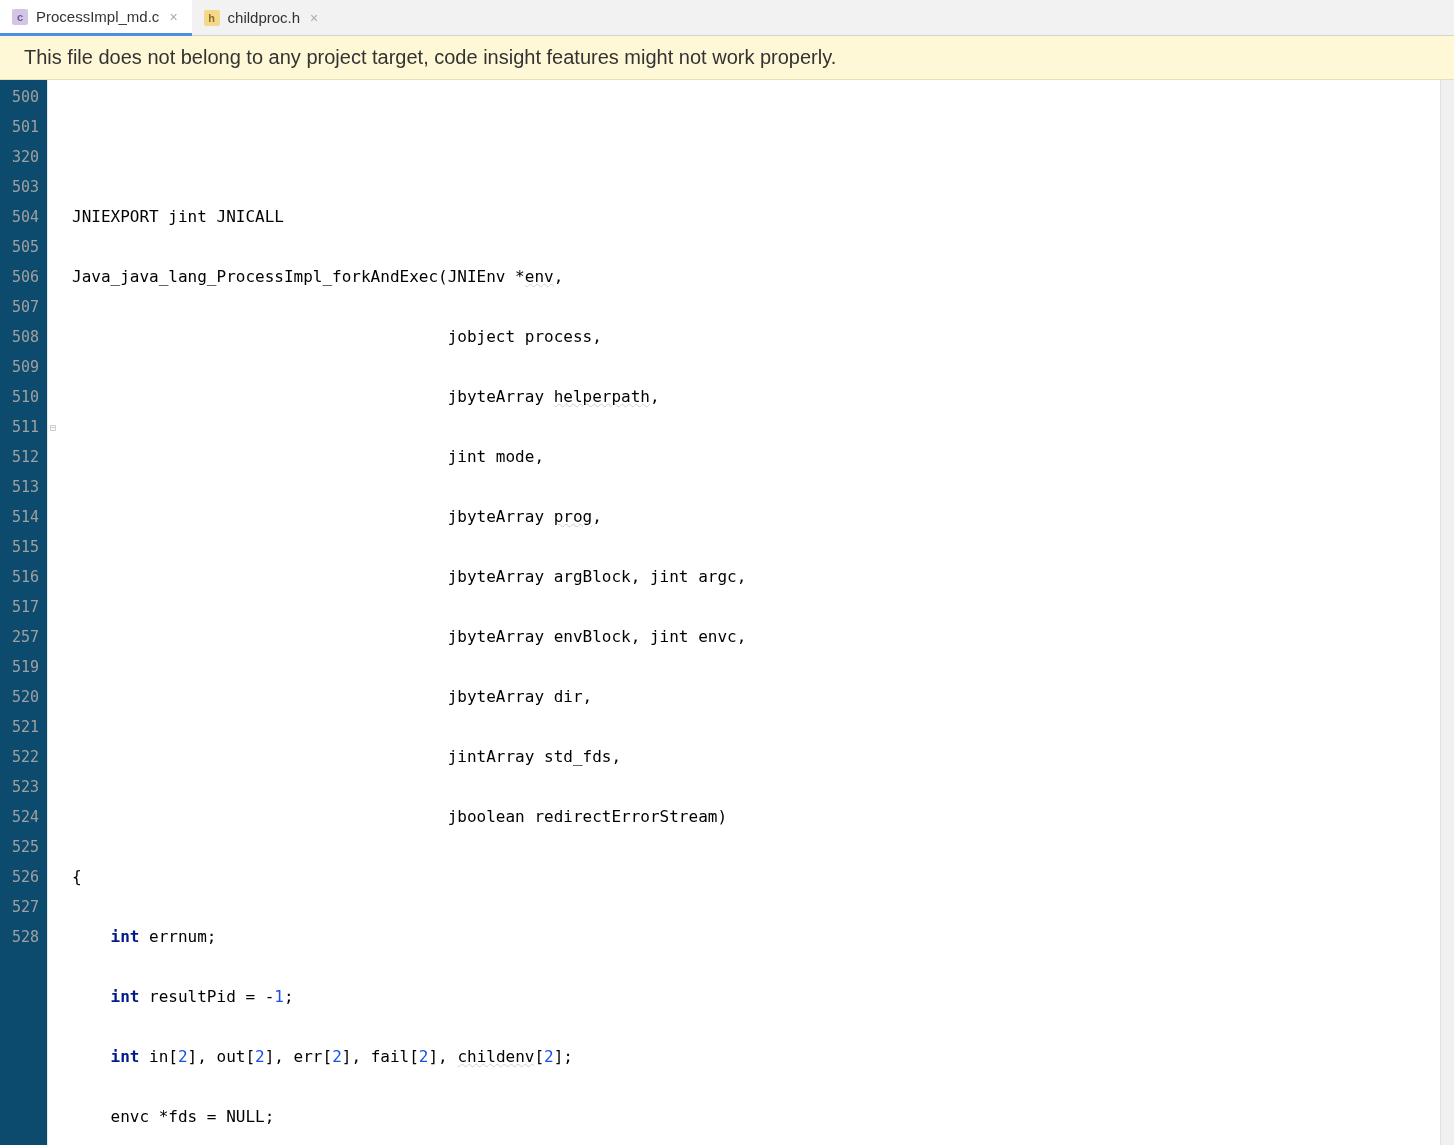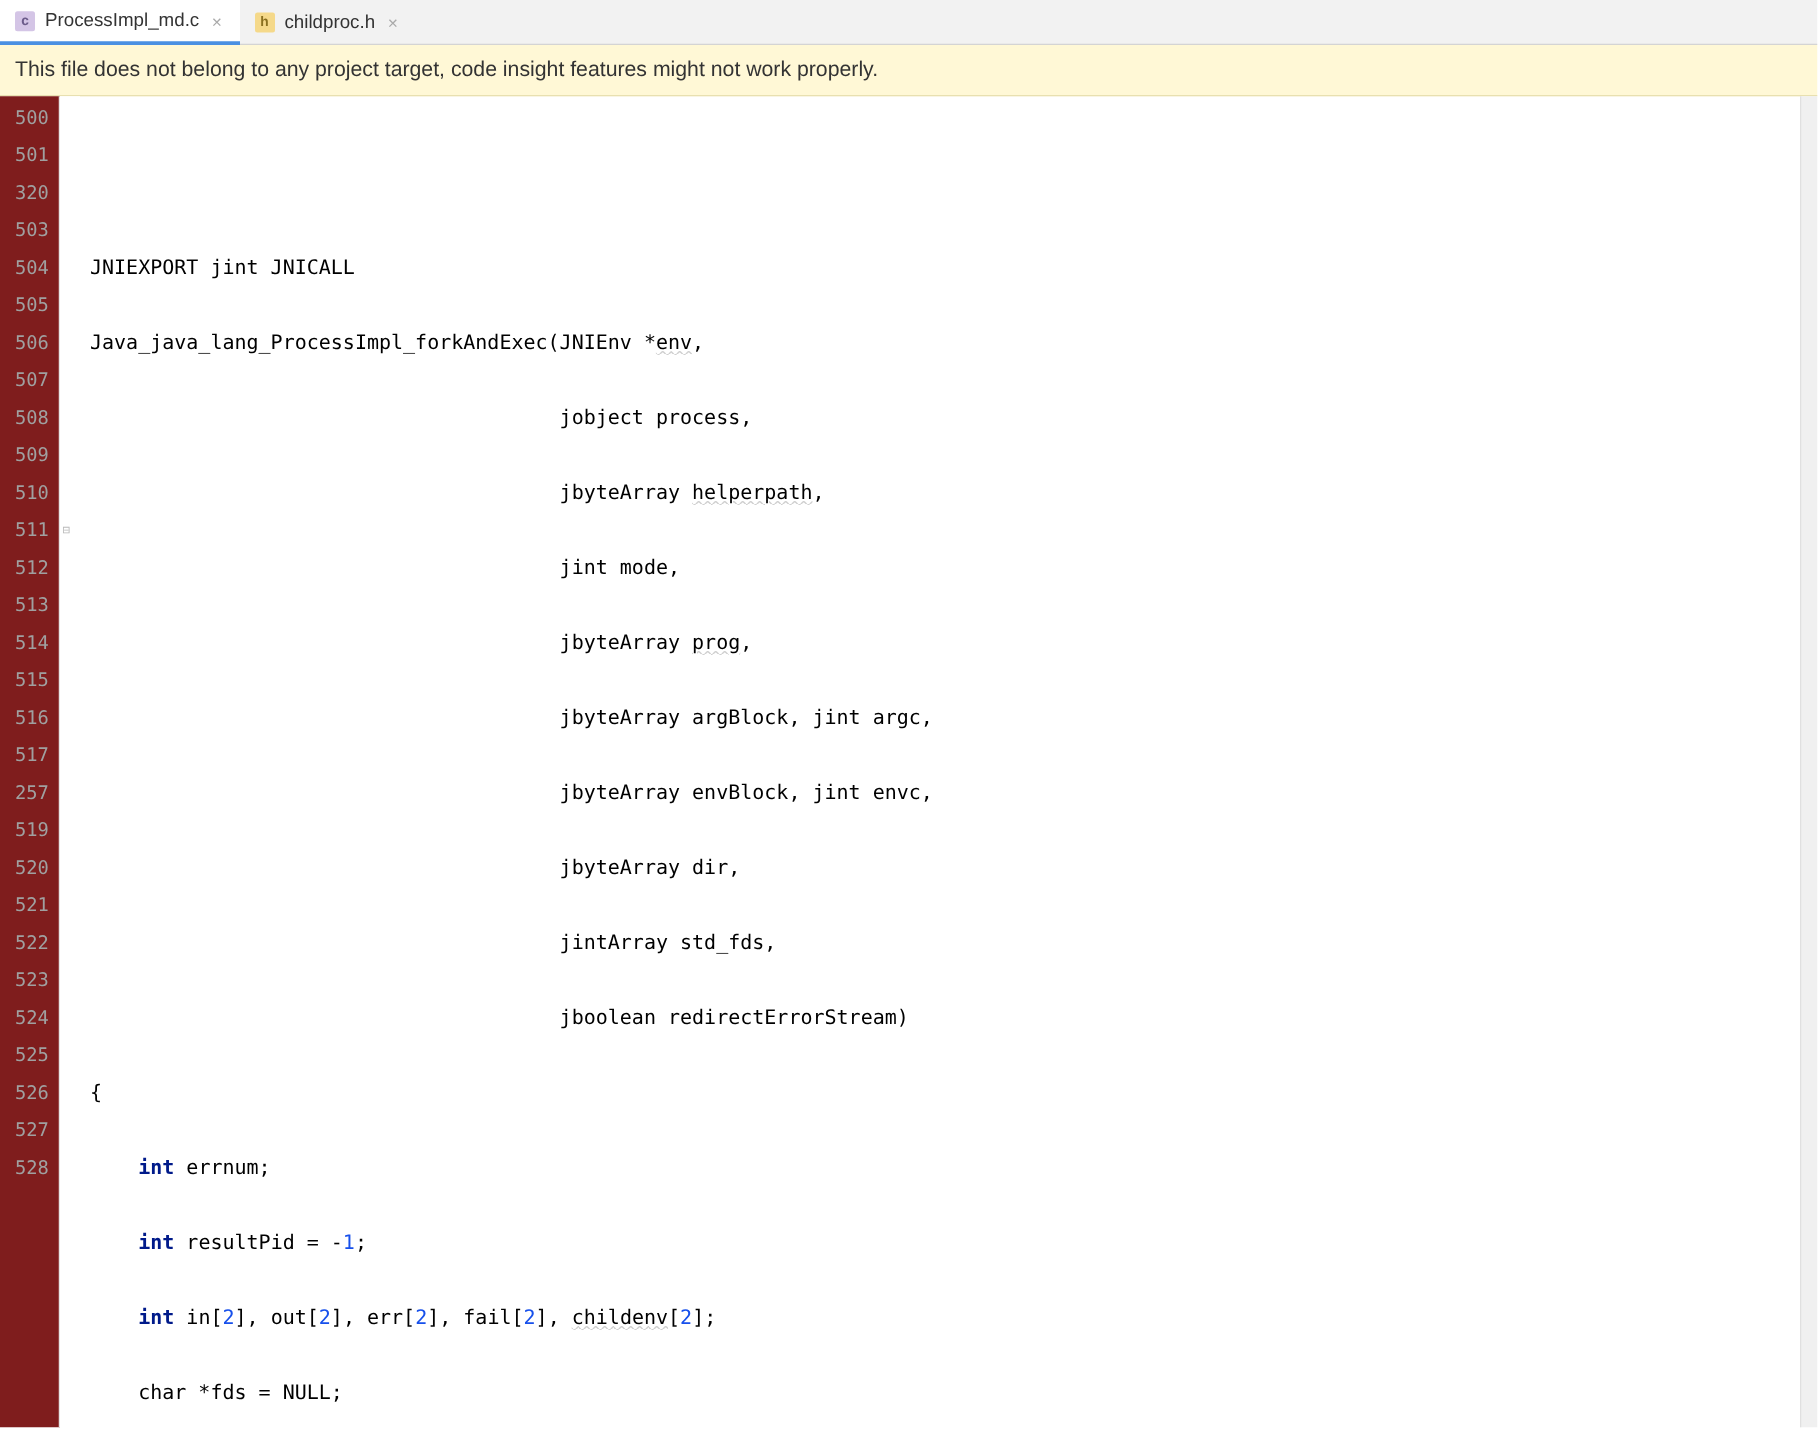--- a/index.html
+++ b/index.html
@@ -62,35 +62,35 @@
     .tab-close {
       color: #aaa;
       font-size: 14px;
       cursor: pointer;
       padding: 2px;
     }
     
     .warning-bar {
       background: #fff8d6;
       border-bottom: 1px solid #e8e0b0;
-      padding: 10px 12px;
-      font-size: 17px;
+      padding: 10px 24px;
+      font-size: 20px;
       color: #333;
     }
     
     .editor-container {
       display: flex;
       height: calc(100vh - 81px);
       font-family: "Menlo", "Consolas", "Monaco", monospace;
       font-size: 16px;
       line-height: 30px;
     }
     
     .gutter {
-      background: #7f1d1d;
+      background: #0c4a6e;
       color: #a0a0a0;
       text-align: right;
       padding: 2px 8px 2px 6px;
       user-select: none;
       border-right: 1px solid #e5e5e5;
       font-size: 15px;
       min-width: 48px;
     }
     
     .fold-gutter {
@@ -193,21 +193,21 @@
 <div class="code-line"><span>                                       jbyteArray </span><span class="wavy">prog</span><span>,</span></div>
 <div class="code-line"><span>                                       jbyteArray argBlock, jint argc,</span></div>
 <div class="code-line"><span>                                       jbyteArray envBlock, jint envc,</span></div>
 <div class="code-line"><span>                                       jbyteArray dir,</span></div>
 <div class="code-line"><span>                                       jintArray std_fds,</span></div>
 <div class="code-line"><span>                                       jboolean redirectErrorStream)</span></div>
 <div class="code-line"><span>{</span></div>
 <div class="code-line">    <span class="kw">int</span><span> errnum;</span></div>
 <div class="code-line">    <span class="kw">int</span><span> resultPid = -</span><span class="num">1</span><span>;</span></div>
 <div class="code-line">    <span class="kw">int</span><span> in[</span><span class="num">2</span><span>], out[</span><span class="num">2</span><span>], err[</span><span class="num">2</span><span>], fail[</span><span class="num">2</span><span>], </span><span class="wavy">childenv</span><span>[</span><span class="num">2</span><span>];</span></div>
-<div class="code-line"><span>    char *fds = NULL;</span></div>
+<div class="code-line"><span>    envc *fds = NULL;</span></div>
 <div class="code-line">    <span class="kw">const</span> <span class="kw">char</span><span> *</span><span class="wavy">phelperpath</span><span> = NULL;</span></div>
 
 
 
 
 
 
 
 
 

